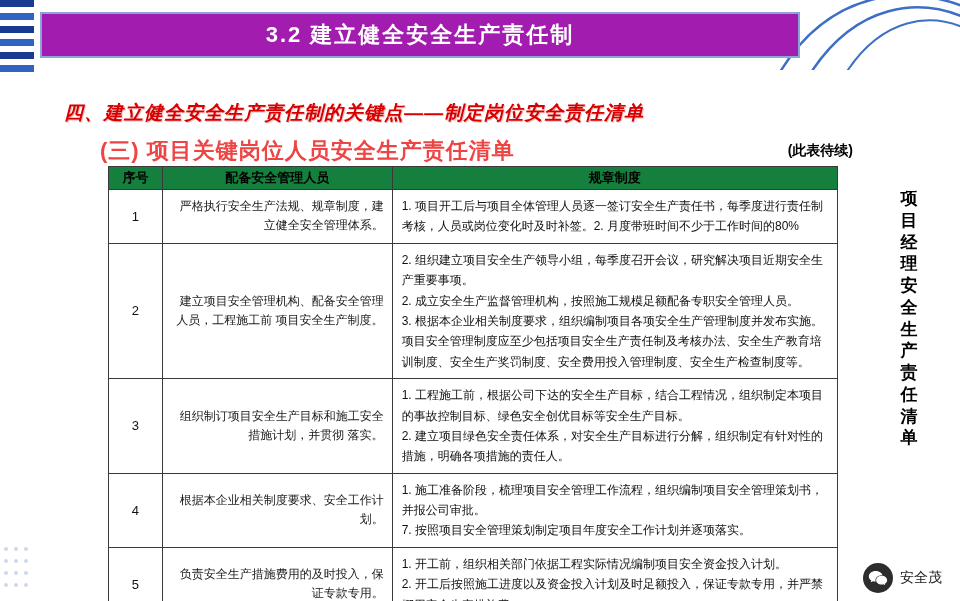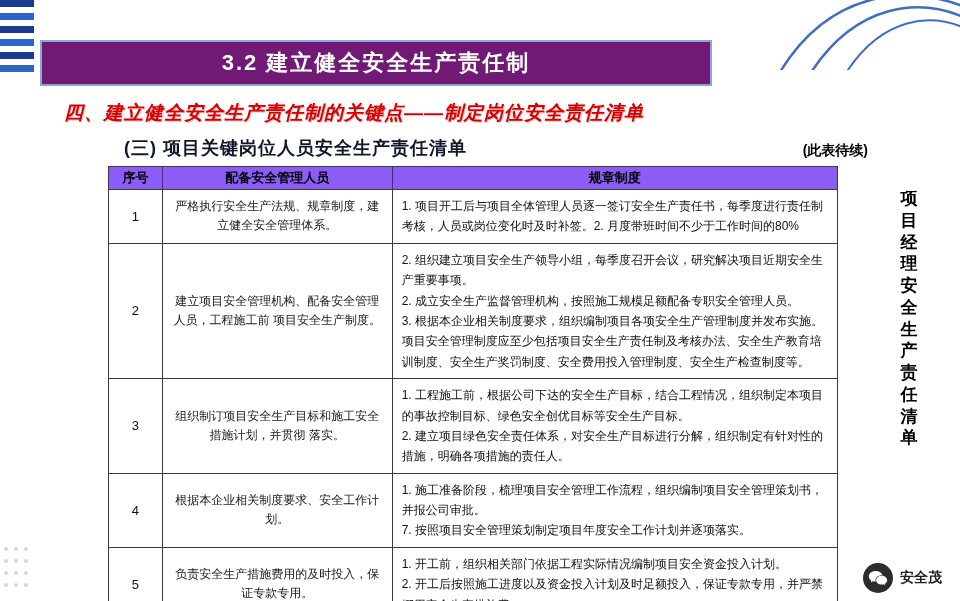--- a/index.html
+++ b/index.html
@@ -21,43 +21,43 @@
   .stripes i:nth-child(3) { background: #1a3a8f; }
   .stripes i:nth-child(4) { background: #2f63c4; }
   .stripes i:nth-child(5) { background: #1a3a8f; }
   .stripes i:nth-child(6) { background: #2f63c4; }
 
   
   .arcs { position: absolute; right: 0; top: 0; width: 220px; height: 70px; overflow: hidden; }
 
   
   .title-bar {
-    position: absolute; left: 40px; top: 40px; width: 672px; height: 46px;
-    background: #701a75;
+    position: absolute; left: 40px; top: 12px; width: 760px; height: 46px;
+    background: #a21caf;
     border: 2px solid #8aa6d8;
     display: flex; align-items: center; justify-content: center;
   }
   .title-bar .t {
     color: #ffffff; font-size: 22px; font-weight: bold; letter-spacing: 2px;
   }
 
   
   .red-head {
     position: absolute; left: 64px; top: 100px; width: 820px;
     color: #d60000; font-size: 19px; font-weight: bold; letter-spacing: 1px;
     text-shadow: 1px 1px 0 #f4c0c0;
     font-style: italic;
   }
   
   .blue-head {
     position: absolute; left: 100px; top: 136px;
-    color: #0f172a; font-size: 18px; font-weight: bold; letter-spacing: 1px; margin-left: 24px;
+    color: #ef4444; font-size: 22px; font-weight: bold; letter-spacing: 1px;
   }
   .note {
-    position: absolute; right: 92px; top: 142px;
+    position: absolute; right: 107px; top: 142px;
     color: #000; font-size: 14px; font-weight: bold;
   }
 
   
   .side-title {
     position: absolute; right: 38px; top: 188px;
     width: 26px;
     font-size: 17px; font-weight: bold; color: #000;
     line-height: 1.28;
     text-align: center;
@@ -70,45 +70,45 @@
     position: absolute; left: 108px; top: 166px;
     width: 730px;
     border-collapse: collapse;
     background: #ffffff;
   }
   table.resp th, table.resp td {
     border: 1px solid #3a3a3a;
     vertical-align: middle;
   }
   table.resp thead th {
-    background: #8b5cf6;
+    background: #15803d;
     font-size: 13px; font-weight: bold; color: #000;
     height: 22px; padding: 2px 4px;
   }
   .col-no { width: 54px; text-align: center; }
   .col-content { width: 230px; }
   .col-std { width: 446px; }
 
   table.resp td.no {
     text-align: center; font-size: 13px; color: #111;
   }
   table.resp td.content {
-    font-size: 12px; color: #1a1a1a; padding: 6px 8px; text-align: center; line-height: 1.6;
+    font-size: 12px; color: #1a1a1a; padding: 6px 8px; text-align: right; line-height: 1.6;
   }
   table.resp td.std {
     font-size: 12px; color: #111; padding: 6px 9px; line-height: 1.7;
   }
   .blue-txt { color: #1536a8; }
   .dark-red { color: #6b1010; }
   .std p { margin: 0; }
 
   
   .wechat {
     position: absolute; right: 18px; bottom: 8px;
-    display: flex; align-items: center; gap: 7px; font-weight: bold;
+    display: flex; align-items: center; gap: 7px;
   }
   .wechat .circle {
     width: 30px; height: 30px; border-radius: 50%;
     background: #2d2d2d; display: flex; align-items: center; justify-content: center;
   }
   .wechat .circle svg { display: block; }
   .wechat .wname { font-size: 14px; color: #222; }
 
   
   .dots { position: absolute; left: 0; bottom: 0; width: 40px; height: 60px; }

